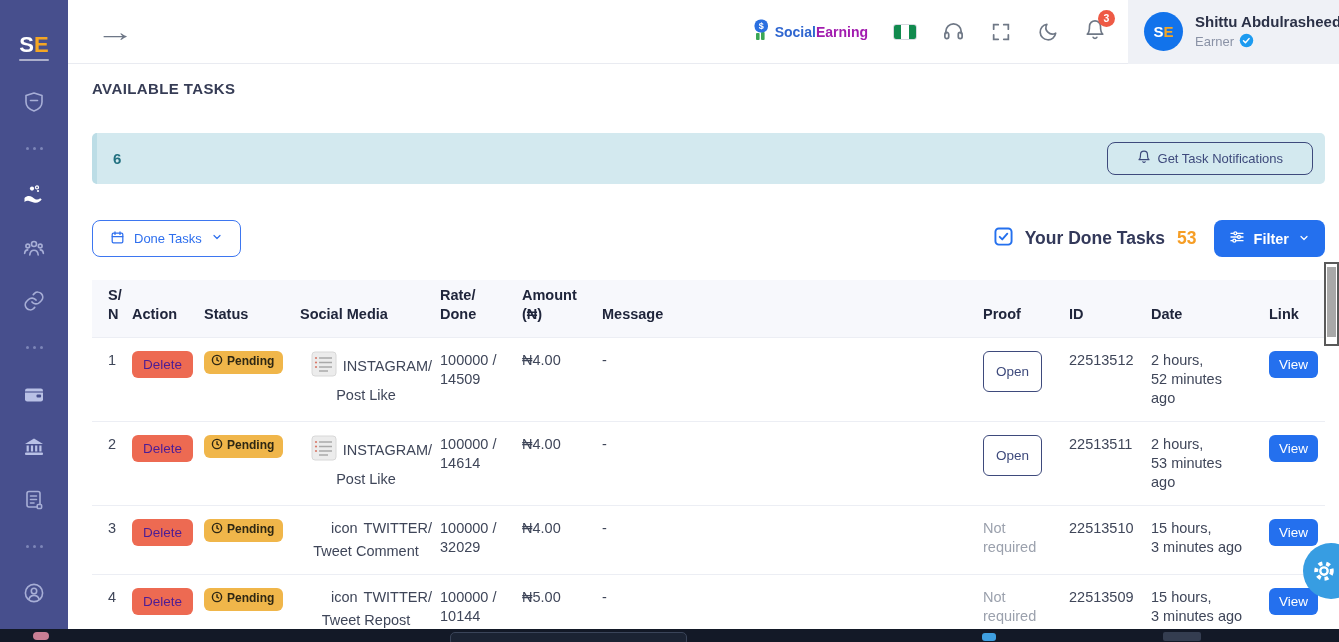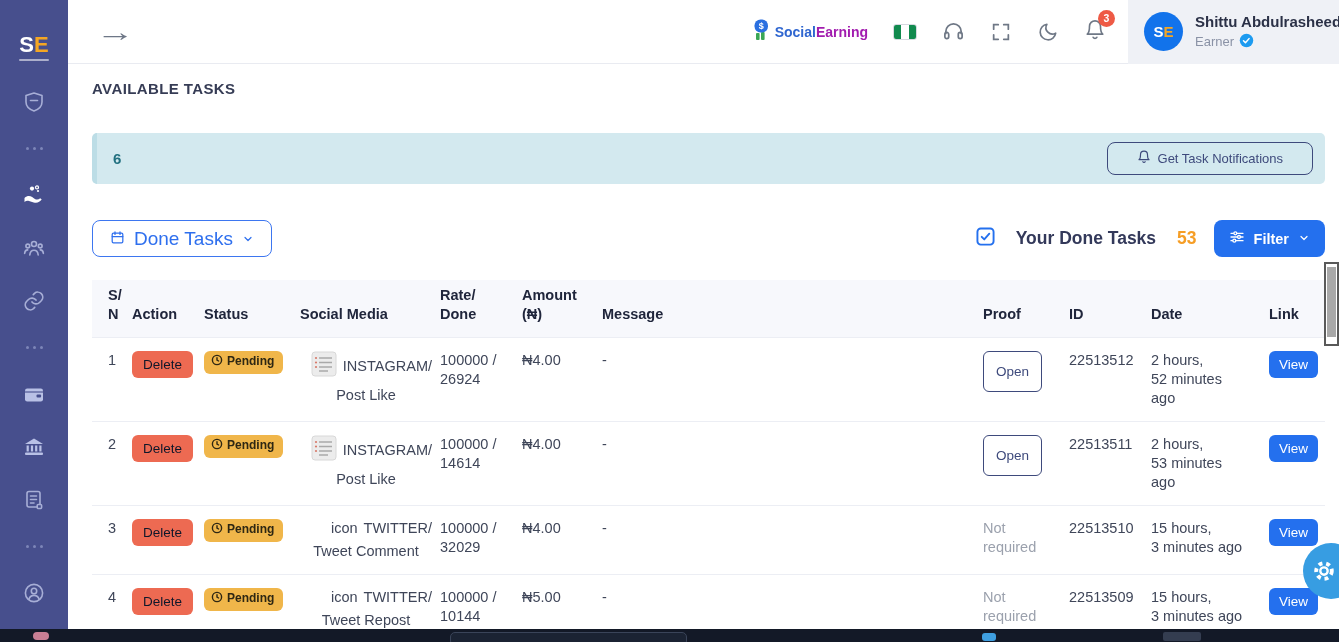--- a/index.html
+++ b/index.html
@@ -45,37 +45,37 @@
   .page-title { margin-top:16px; font-size:15px; font-weight:700; color:#363c55; letter-spacing:.4px; line-height:18px; }
 
   .banner { margin-top:35px; height:51px; background:#d3e9ef; border-left:5px solid #bcdde6; border-radius:5px;
     display:flex; align-items:center; padding:0 12px 0 16px; color:#217080; font-size:15px; }
   .banner-count { font-weight:700; margin-right:5px; }
   .banner-btn { margin-left:auto; display:flex; align-items:center; gap:7px; background:transparent; border:1px solid #3e4a7c;
     border-radius:8px; color:#3e4a7c; font-size:13px; padding:7px 29px; cursor:pointer; font-family:inherit; }
 
   .toolbar { margin-top:36px; display:flex; align-items:center; }
   .done-tasks-btn { height:37px; display:flex; align-items:center; gap:9px; background:#fff; border:1px solid #3d76f0;
-    border-radius:8px; color:#2e6fee; font-size:19px; padding:0 17px; cursor:pointer; font-family:inherit; }
+    border-radius:8px; color:#2e6fee; font-size:13px; padding:0 17px; cursor:pointer; font-family:inherit; }
   .toolbar-right { margin-left:auto; display:flex; align-items:center; gap:17px; }
-  .ydt { display:flex; align-items:center; gap:21px; font-size:17.5px; font-weight:700; color:#33395a; }
+  .ydt { display:flex; align-items:center; gap:12px; font-size:17.5px; font-weight:700; color:#33395a; }
   .ydt-count { color:#f69e26; }
   .filter-btn { height:37px; display:flex; align-items:center; gap:9px; background:#2470ee; border:none; border-radius:8px;
     color:#fff; font-size:14.5px; font-weight:600; padding:0 15px; cursor:pointer; font-family:inherit; }
 
   
   table { margin-top:23px; width:100%; border-collapse:collapse; table-layout:fixed; }
   col.c-sn{width:40px} col.c-action{width:72px} col.c-status{width:96px} col.c-social{width:140px}
   col.c-rate{width:82px} col.c-amount{width:80px} col.c-msg{width:auto} col.c-proof{width:86px}
   col.c-id{width:82px} col.c-date{width:118px} col.c-link{width:56px}
   thead th { background:#f7f8fc; vertical-align:bottom; text-align:left; font-size:14.5px; font-weight:700; color:#20263c;
     padding:6px 8px 13px 0; line-height:1.3; }
   th.first, td.first { padding-left:16px; }
   tbody td { vertical-align:top; padding:13px 8px 13px 0; font-size:14.5px; color:#3f4659; border-top:1px solid #eceef4; line-height:1.32; }
-  .btn-delete { background:#ed6a52; color:#0f172a; border:none; border-radius:6px; font-size:13.5px; padding:6px 11px; cursor:pointer; font-family:inherit; }
+  .btn-delete { background:#ed6a52; color:#4c1d95; border:none; border-radius:6px; font-size:13.5px; padding:6px 11px; cursor:pointer; font-family:inherit; }
   .badge-pending { display:inline-flex; align-items:center; gap:4px; background:#f0b64a; color:#2e2713; border-radius:6px;
     font-size:12px; font-weight:700; padding:3px 9px 3px 7px; }
   .sm-cell { text-align:center; }
   .sm-l1 { display:flex; align-items:center; justify-content:flex-end; gap:6px; }
   .sm-l2 { margin-top:4px; }
   .btn-open { background:#fff; border:1px solid #3e4a7c; color:#3e4a7c; border-radius:6px; font-size:13.5px; padding:12px 12px; cursor:pointer; font-family:inherit; }
   .proof-muted { color:#9ba1ad; }
   .btn-view { background:#2470ee; border:none; color:#fff; border-radius:6px; font-size:13.5px; padding:6px 10px; cursor:pointer; font-family:inherit; }
   .date-cell div { line-height:19px; }
 
@@ -370,21 +370,21 @@
                       <circle cx="5" cy="11.5" r="1.1" fill="#d87a6a"></circle>
                       <circle cx="5" cy="16" r="1.1" fill="#d87a6a"></circle>
                       <path d="M8 7h13M8 11.5h13M8 16h13M8 20h9" stroke="#a9a9a9" stroke-width="1.6"></path>
                     </svg></span>
                   <span>INSTAGRAM/</span>
                 </div>
               <div class="sm-l2">Post Like</div>
             </td>
             <td>
                 <div>100000 /</div>
-                <div>26924</div>
+                <div>14509</div>
               </td>
             <td>₦4.00</td>
             <td>-</td>
             <td><button class="btn-open">Open</button></td>
             <td>22513512</td>
             <td class="date-cell">
                 <div>2 hours,</div>
                 <div>52 minutes</div>
                 <div>ago</div>
               </td>

